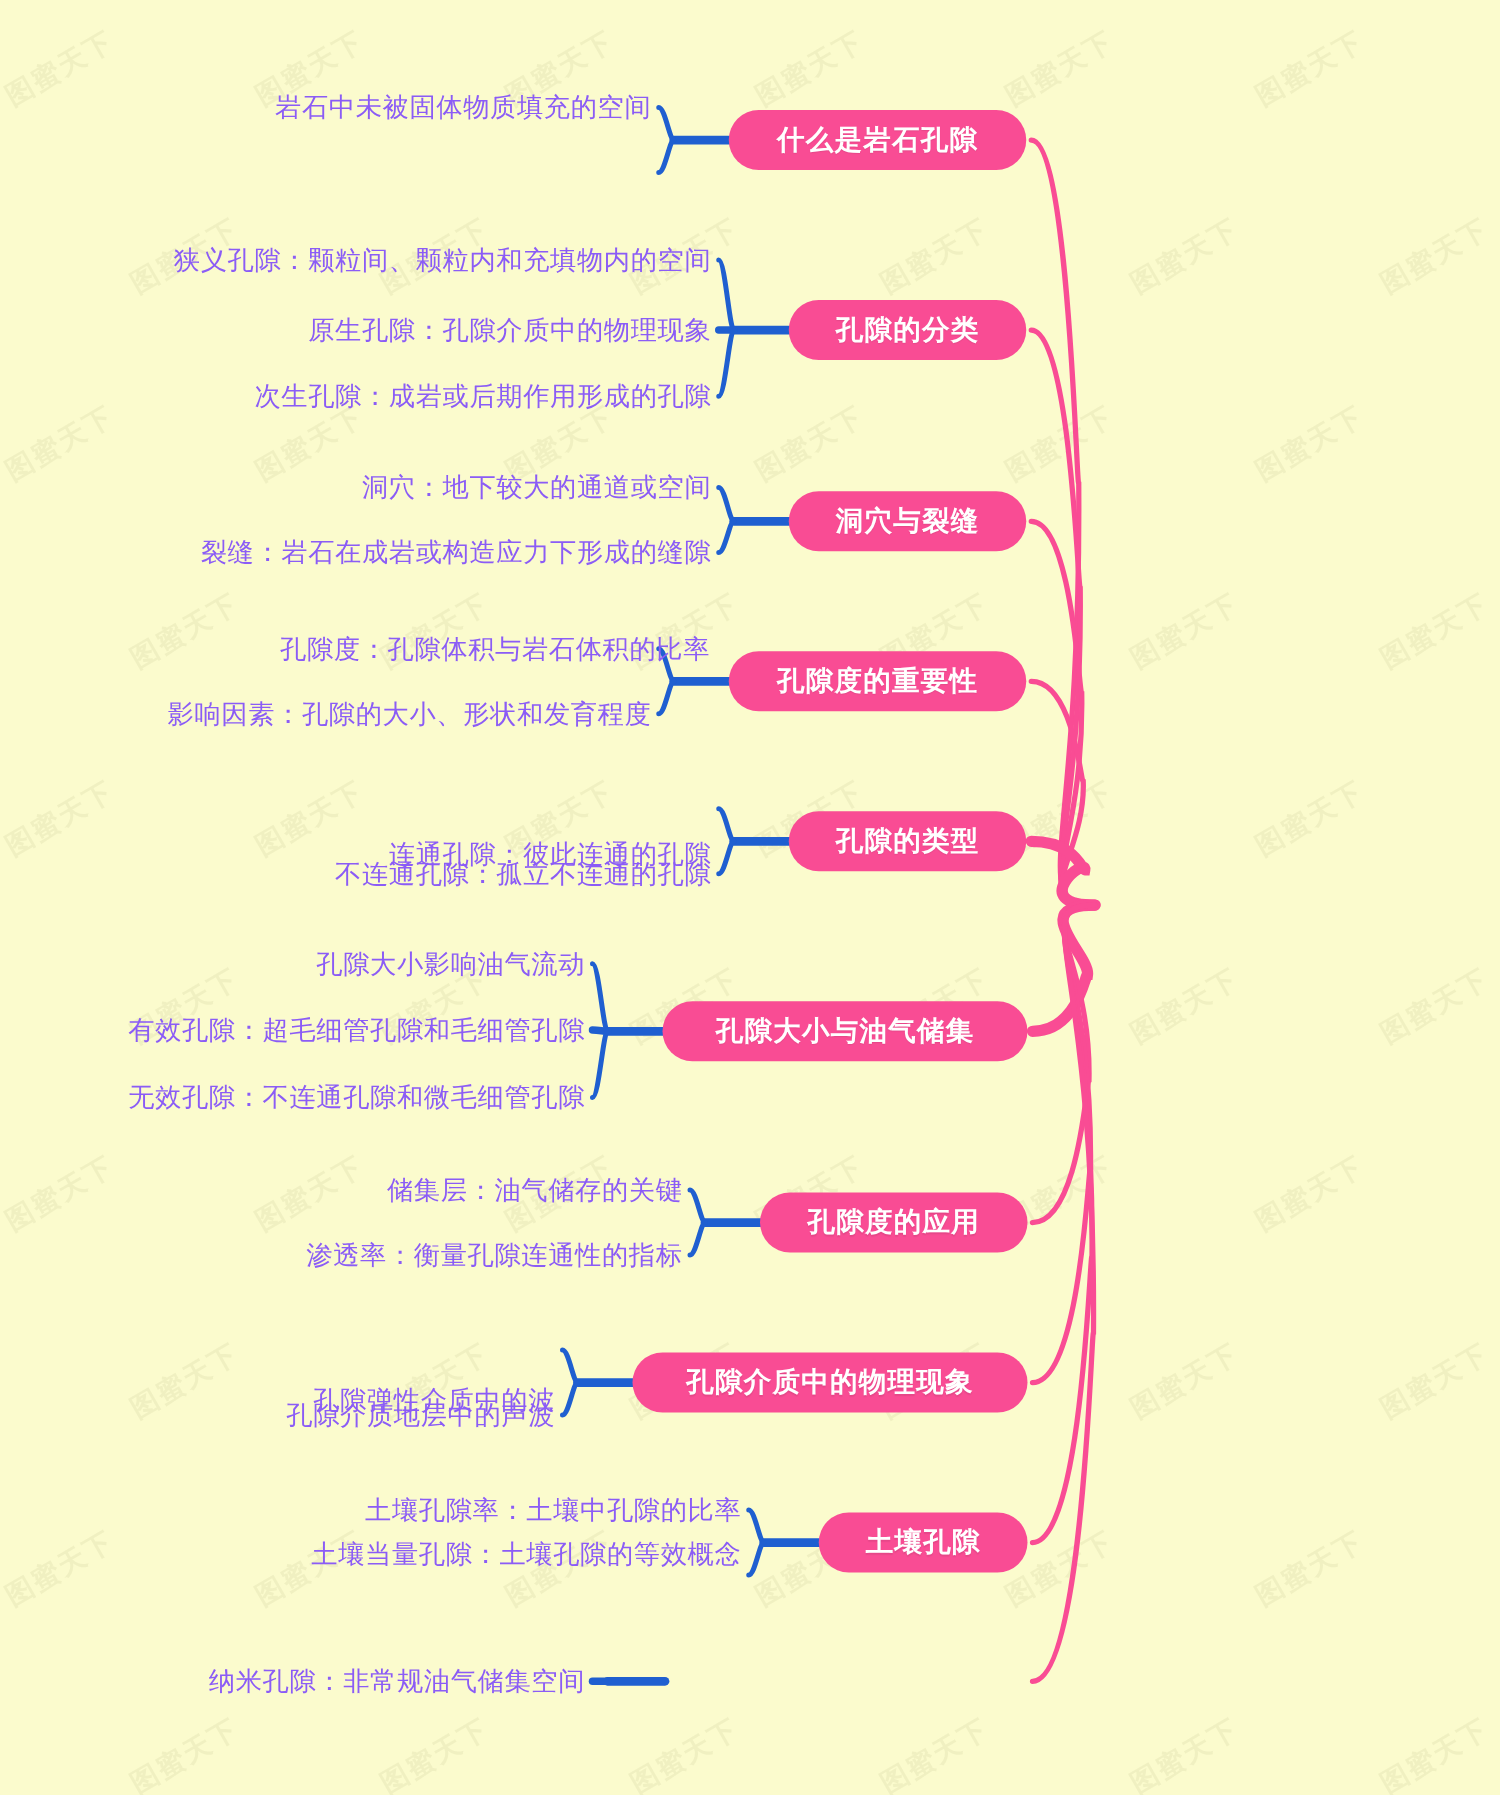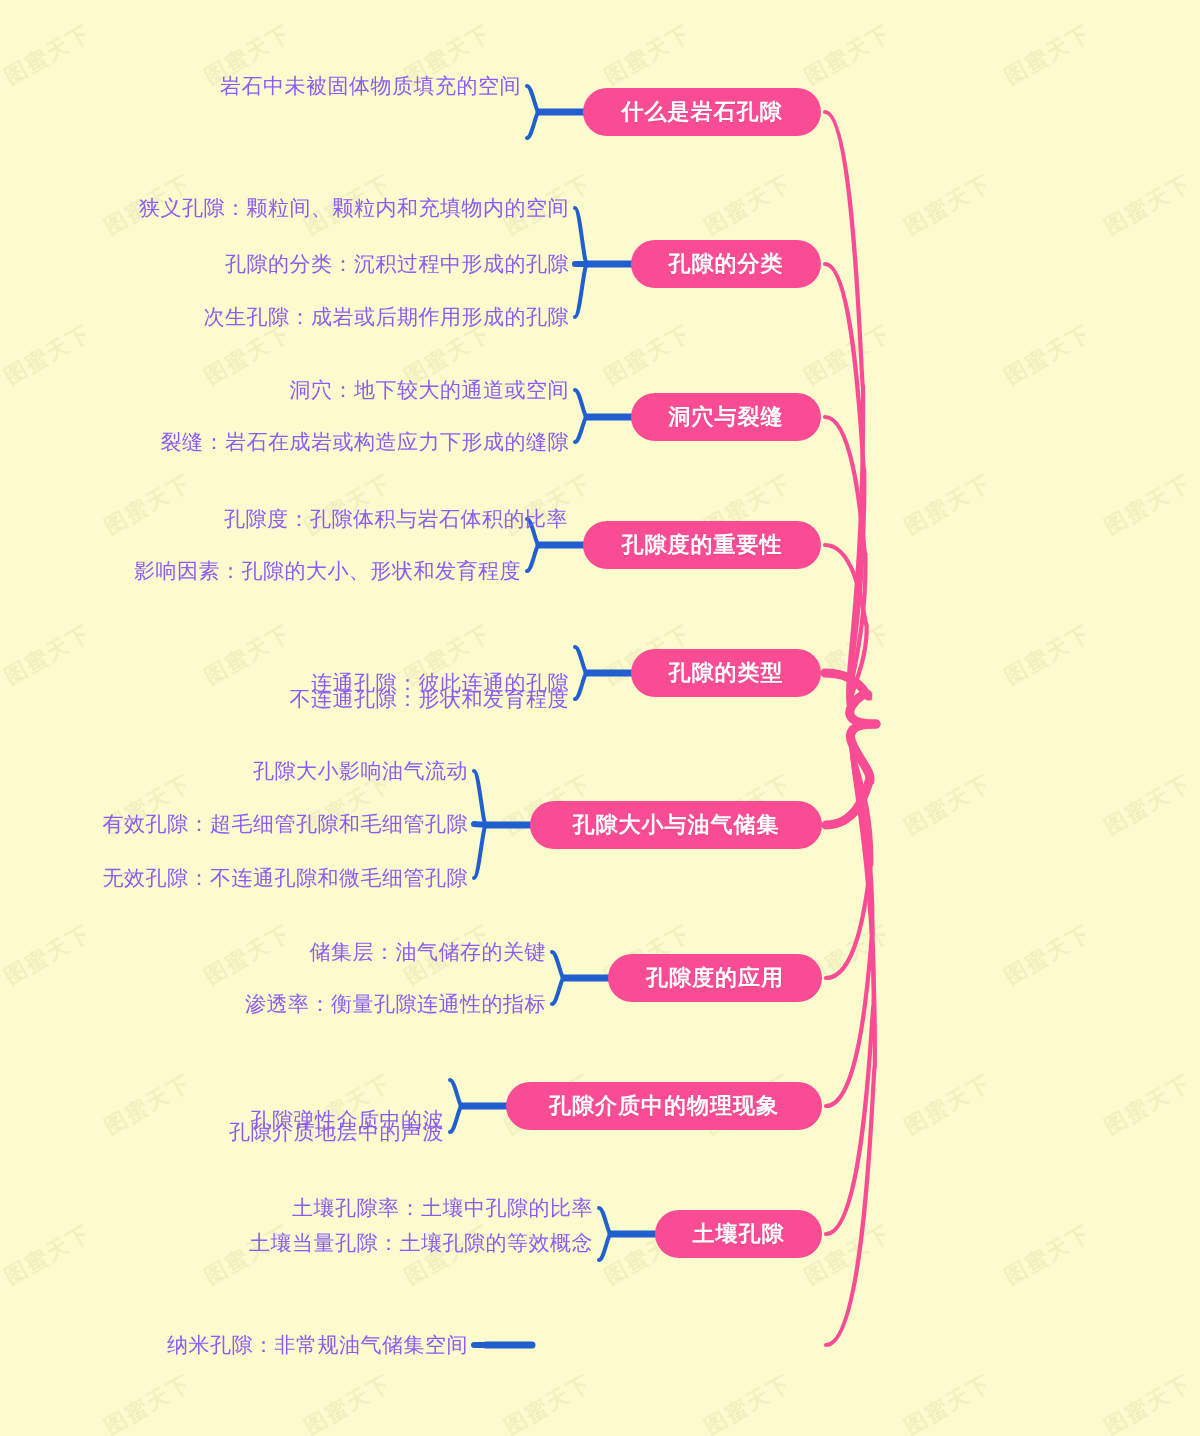--- a/index.html
+++ b/index.html
@@ -189,37 +189,37 @@
 
   <div class="node-layer" id="node-layer">
       <div class="topic-node" style="left: 583px; top: 88px; width: 238px; height: 48px; text-align: right;">
         <span>什么是岩石孔隙</span>
       </div>
       <div class="leaf-node" style="left: 0px; top: 86px; width: 521px;"><span>岩石中未被固体物质填充的空间</span></div>
       <div class="topic-node" style="left: 631px; top: 240px; width: 190px; height: 48px;">
         <span>孔隙的分类</span>
       </div>
       <div class="leaf-node" style="left: 0px; top: 208px; width: 569px;"><span>狭义孔隙：颗粒间、颗粒内和充填物内的空间</span></div>
-      <div class="leaf-node" style="left: 0px; top: 264px; width: 569px;"><span>孔隙的分类：沉积过程中形成的孔隙</span></div>
+      <div class="leaf-node" style="left: 0px; top: 264px; width: 569px;"><span>原生孔隙：孔隙介质中的物理现象</span></div>
       <div class="leaf-node" style="left: 0px; top: 317px; width: 569px;"><span>次生孔隙：成岩或后期作用形成的孔隙</span></div>
       <div class="topic-node" style="left: 631px; top: 393px; width: 190px; height: 48px;">
         <span>洞穴与裂缝</span>
       </div>
       <div class="leaf-node" style="left: 0px; top: 390px; width: 569px;"><span>洞穴：地下较大的通道或空间</span></div>
       <div class="leaf-node" style="left: 0px; top: 442px; width: 569px;"><span>裂缝：岩石在成岩或构造应力下形成的缝隙</span></div>
       <div class="topic-node" style="left: 583px; top: 521px; width: 238px; height: 48px;">
         <span>孔隙度的重要性</span>
       </div>
       <div class="leaf-node" style="left: 0px; top: 519px; width: 521px; padding-left: 47px;"><span>孔隙度：孔隙体积与岩石体积的比率</span></div>
       <div class="leaf-node" style="left: 0px; top: 571px; width: 521px;"><span>影响因素：孔隙的大小、形状和发育程度</span></div>
       <div class="topic-node" style="left: 631px; top: 649px; width: 190px; height: 48px;">
         <span>孔隙的类型</span>
       </div>
       <div class="leaf-node" style="left: 0px; top: 683px; width: 569px;"><span>连通孔隙：彼此连通的孔隙</span></div>
-      <div class="leaf-node" style="left: 0px; top: 699px; width: 569px;"><span>不连通孔隙：形状和发育程度</span></div>
+      <div class="leaf-node" style="left: 0px; top: 699px; width: 569px;"><span>不连通孔隙：孤立不连通的孔隙</span></div>
       <div class="topic-node" style="left: 530px; top: 801px; width: 292px; height: 48px;">
         <span>孔隙大小与油气储集</span>
       </div>
       <div class="leaf-node" style="left: 0px; top: 771px; width: 468px;"><span>孔隙大小影响油气流动</span></div>
       <div class="leaf-node" style="left: 0px; top: 824px; width: 468px;"><span>有效孔隙：超毛细管孔隙和毛细管孔隙</span></div>
       <div class="leaf-node" style="left: 0px; top: 878px; width: 468px;"><span>无效孔隙：不连通孔隙和微毛细管孔隙</span></div>
       <div class="topic-node" style="left: 608px; top: 954px; width: 214px; height: 48px;">
         <span>孔隙度的应用</span>
       </div>
       <div class="leaf-node" style="left: 0px; top: 952px; width: 546px;"><span>储集层：油气储存的关键</span></div>

